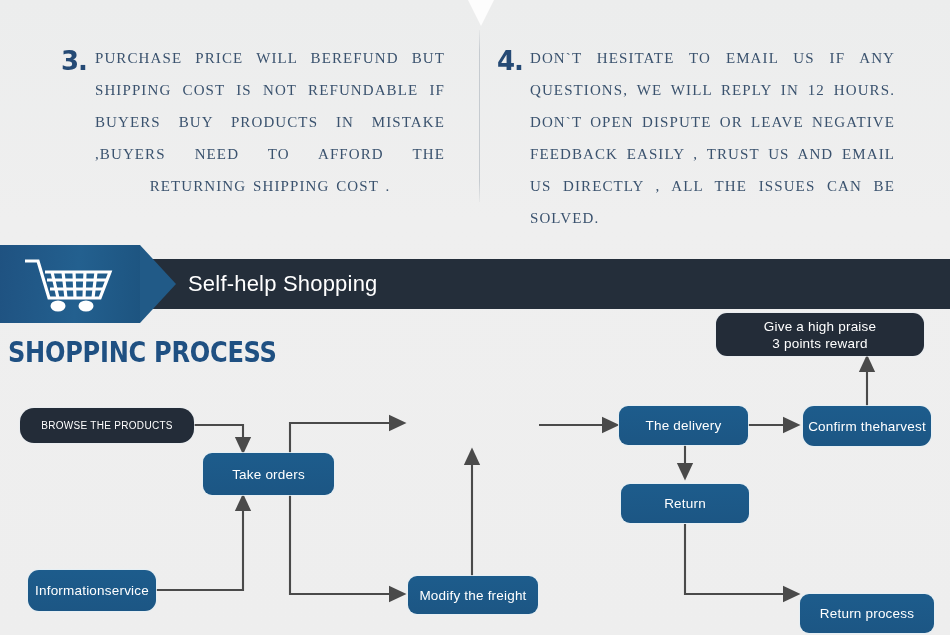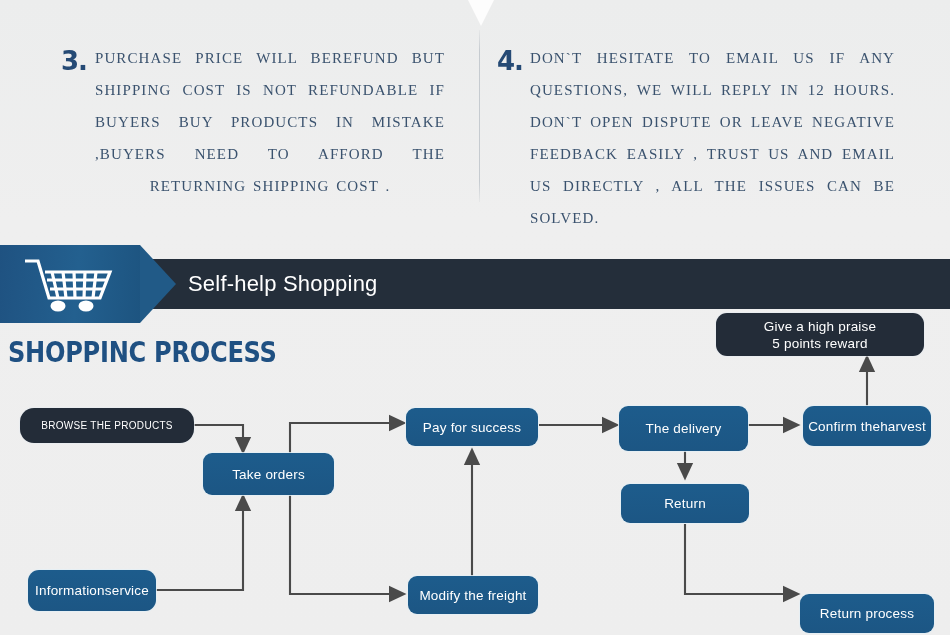--- a/index.html
+++ b/index.html
@@ -242,43 +242,40 @@
 
   <div class="node blue" style="left:203px; top:453px; width:131px; height:42px;">
     <span>Take orders</span>
   </div>
 
   <div class="node blue two-line" style="left:28px; top:570px; width:128px; height:41px; flex-direction:row;">
     <span>Information</span>
     <span>service</span>
   </div>
 
-  <div class="node blue" style="left:406px; top:408px; width:132px; height:38px;">
-    <span>Pay for success</span>
-  </div>
 
   <div class="node blue" style="left:408px; top:576px; width:130px; height:38px;">
     <span>Modify the freight</span>
   </div>
 
-  <div class="node blue" style="left:619px; top:406px; width:129px; height:45px;">
+  <div class="node blue" style="left:619px; top:406px; width:129px; height:39px;">
     <span>The delivery</span>
   </div>
 
   <div class="node blue" style="left:621px; top:484px; width:128px; height:39px;">
     <span>Return</span>
   </div>
 
   <div class="node blue two-line" style="left:803px; top:406px; width:128px; height:40px; flex-direction:row;">
     <span>Confirm the</span>
     <span>harvest</span>
   </div>
 
   <div class="node dark two-line" style="left:716px; top:313px; width:208px; height:43px; flex-direction:column;">
     <span>Give a high praise</span>
-    <span>5 points reward</span>
+    <span>3 points reward</span>
   </div>
 
   <div class="node blue" style="left:800px; top:594px; width:134px; height:39px;">
     <span>Return process</span>
   </div>
 
 </div>
 
 </body></html>

